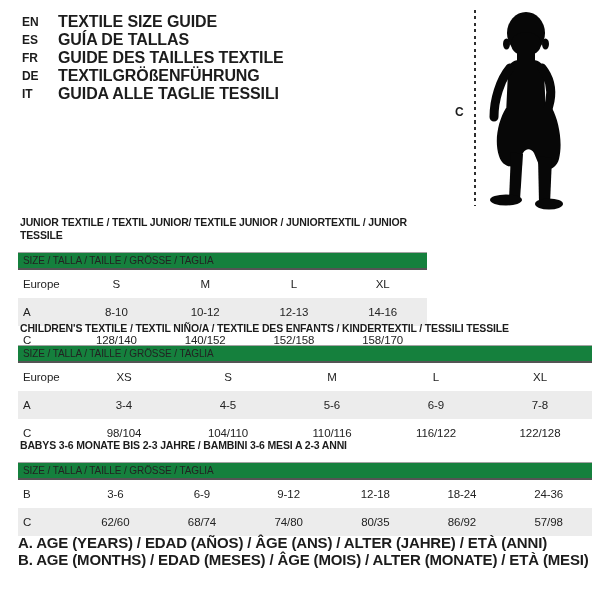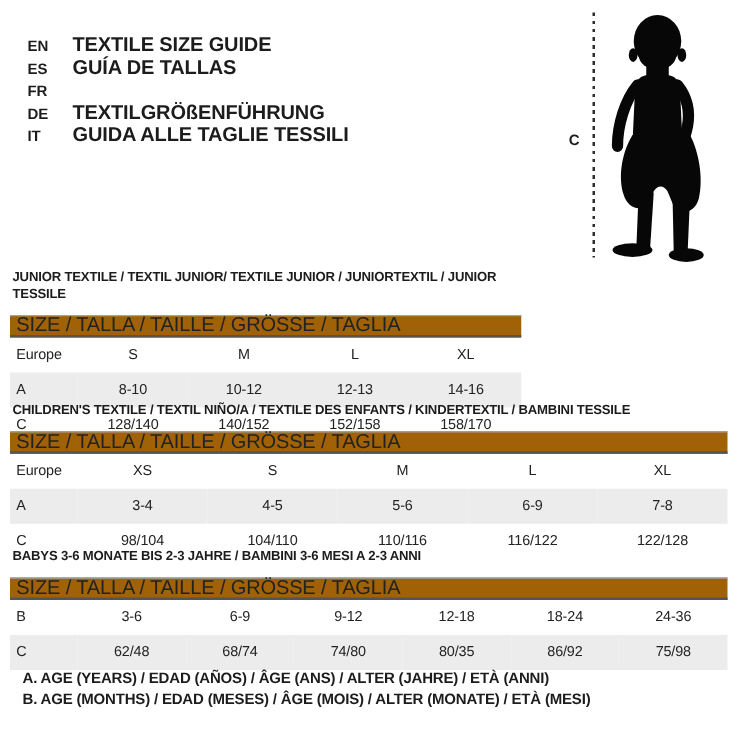--- a/index.html
+++ b/index.html
@@ -6,83 +6,84 @@
   body {
     width:600px; height:600px;
     background:#ffffff;
     font-family:"Liberation Sans", sans-serif;
     color:#1c1c1c;
     position:relative;
     overflow:hidden;
   }
 
   
-  .lang-block { position:absolute; top:13px; left:22px;margin-top:15px; }
+  .lang-block { position:absolute; top:13px; left:22px; }
   .lang-row { display:flex; height:18px; align-items:center; }
   .lang-code {
     width:36px; font-size:12px; font-weight:bold; letter-spacing:-0.1px;
   }
   .lang-title { font-size:16px; font-weight:bold; letter-spacing:-0.1px; }
 
   
   .dash-line {
     position:absolute; left:474px; top:10px; width:2px; height:196px;
     background:repeating-linear-gradient(to bottom,#2e2e2e 0 3px, transparent 3px 6.5px);
   }
   .height-label {
     position:absolute; left:455px; top:105px;
     font-size:12px; font-weight:bold; letter-spacing:-0.1px;
   }
   .baby-svg { position:absolute; left:487px; top:8px; }
 
   
-  .section { position:absolute; left:8px; }
+  .section { position:absolute; left:18px; }
   .sec1 { top:216px; width:409px; }
   .sec2 { top:322px; width:574px; }
   .sec3 { top:426px; width:574px; }
   .sec-title {
     font-weight:bold; font-size:10.5px; line-height:13px;
     letter-spacing:-0.15px; margin:0 0 10px 2px;
   }
   .size-bar {
-    background:#a16207;
+    background:#15803d;
     border-top:1px solid #a3a3a3;
     border-bottom:2px solid #545454;
-    font-size:16px; line-height:13px; color:#222222;
+    font-size:10px; line-height:13px; color:#222222;
     padding:1px 0 1px 5px;
     letter-spacing:-0.1px;
   }
   table.size-table {
     width:100%; border-collapse:collapse; table-layout:fixed;
     font-size:11.5px; color:#232323;
   }
   table.size-table td { text-align:center; height:28px; padding:0; letter-spacing:-0.1px; }
   table.size-table td.lbl { text-align:left; padding-left:5px; }
   table.size-table tr.alt { background:#ececec; }
 
   
   .footnotes { position:absolute; left:18px; top:534px; }
   .footnote {
-    font-weight:bold; font-size:12px; line-height:17px; letter-spacing:-0.15px;
+    font-weight:bold; font-size:15px; line-height:17px; letter-spacing:-0.15px;
   }
 </style>
 </head>
 <body>
 
 <div class="lang-block">
   <div class="lang-row">
     <span class="lang-code">EN</span>
     <span class="lang-title">TEXTILE SIZE GUIDE</span>
   </div>
   <div class="lang-row">
     <span class="lang-code">ES</span>
     <span class="lang-title">GUÍA DE TALLAS</span>
   </div>
   <div class="lang-row">
     <span class="lang-code">FR</span>
+    <span class="lang-title">GUIDE DES TAILLES TEXTILE</span>
   </div>
   <div class="lang-row">
     <span class="lang-code">DE</span>
     <span class="lang-title">TEXTILGRÖßENFÜHRUNG</span>
   </div>
   <div class="lang-row">
     <span class="lang-code">IT</span>
     <span class="lang-title">GUIDA ALLE TAGLIE TESSILI</span>
   </div>
 </div>
@@ -138,21 +139,21 @@
       <td>128/140</td>
       <td>140/152</td>
       <td>152/158</td>
       <td>158/170</td>
     </tr>
   </tbody>
     </table>
 </div>
 
 <div class="section sec2">
-  <div class="sec-title">CHILDREN'S TEXTILE / TEXTIL NIÑO/A / TEXTILE DES ENFANTS / KINDERTEXTIL / BAMBINI TESSILE</div>
+  <div class="sec-title">CHILDREN'S TEXTILE / TEXTIL NIÑO/A / TEXTILE DES ENFANTS / KINDERTEXTIL / TESSILI TESSILE</div>
   <div class="size-bar">SIZE / TALLA / TAILLE / GRÖSSE / TAGLIA</div>
   <table class="size-table">
     <colgroup>
         <col style="width:54px">
         <col>
         <col>
         <col>
         <col>
         <col>
       </colgroup>
@@ -206,26 +207,26 @@
       <td class="lbl">B</td>
       <td>3-6</td>
       <td>6-9</td>
       <td>9-12</td>
       <td>12-18</td>
       <td>18-24</td>
       <td>24-36</td>
     </tr>
     <tr class="alt">
       <td class="lbl">C</td>
-      <td>62/48</td>
+      <td>62/60</td>
       <td>68/74</td>
       <td>74/80</td>
       <td>80/35</td>
       <td>86/92</td>
-      <td>75/98</td>
+      <td>57/98</td>
     </tr>
   </tbody>
     </table>
 </div>
 
 <div class="footnotes">
   <div class="footnote">A. AGE (YEARS) / EDAD (AÑOS) / ÂGE (ANS) / ALTER (JAHRE) / ETÀ (ANNI)</div>
   <div class="footnote">B. AGE (MONTHS) / EDAD (MESES) / ÂGE (MOIS) / ALTER (MONATE) / ETÀ (MESI)</div>
 </div>
 

